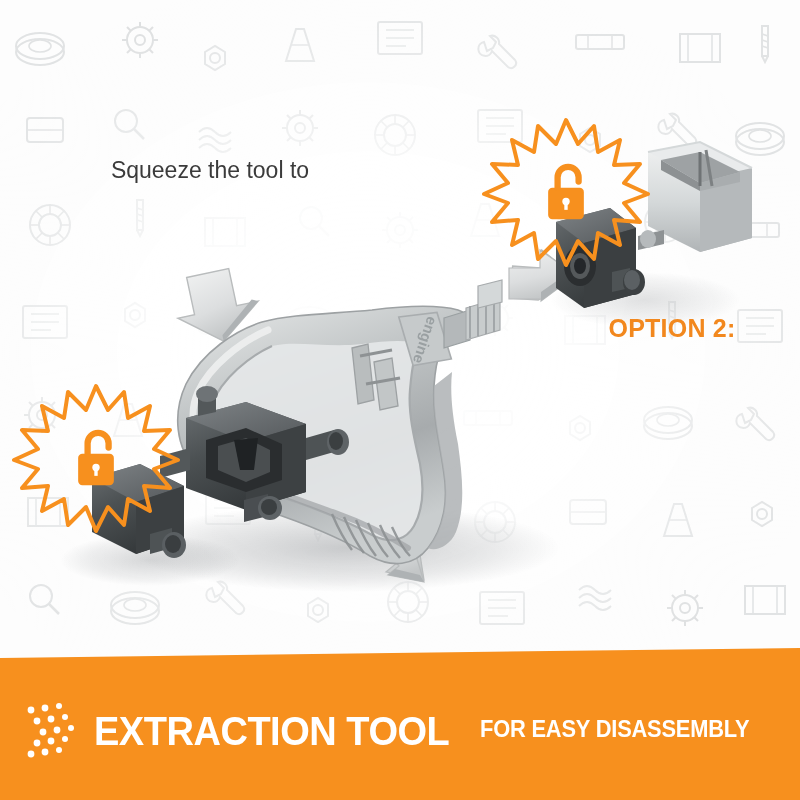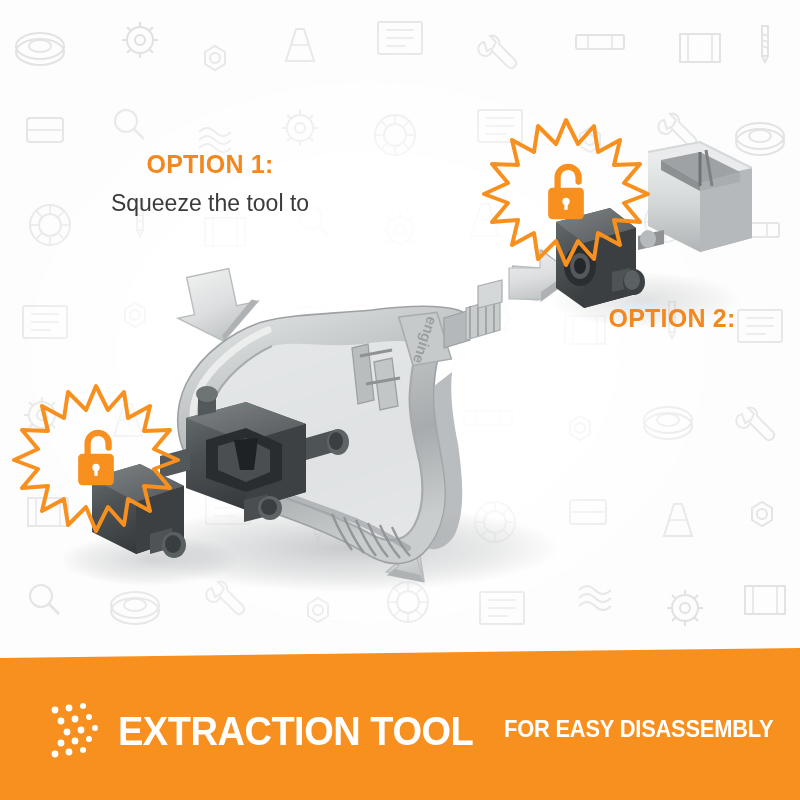--- a/index.html
+++ b/index.html
@@ -21,32 +21,32 @@
 
   
   .callout { position:absolute; text-align:center; line-height:1.30; }
   .callout .head {
     font-weight:bold; color:#F2881E; font-size:25px; letter-spacing:0.2px;
     margin-bottom:2px;
   }
   .callout .body { color:#3b3b3b; font-size:23px; font-weight:400;margin-top:8px; }
 
   #callout-1 { left:40px; top:148px; width:340px; }
-  #callout-2 { left:552px; top:302px; width:240px; }
+  #callout-2 { left:552px; top:312px; width:240px; }
 
   
   #banner {
     position:absolute; left:0; bottom:0; width:800px; height:152px;
     background:#F7901E;
     clip-path:polygon(0 6.5%, 100% 0, 100% 100%, 0 100%);
     overflow:hidden;
   }
   #banner-inner {
     position:absolute; left:0; right:0; top:52px; height:62px;
-    display:flex; align-items:center; padding-left:24px;margin-left:24px;
+    display:flex; align-items:center; padding-left:24px;
   }
   #brand-dots { width:58px; height:60px; flex:0 0 58px; margin-right:12px; }
   .banner-title {
     color:#ffffff; font-weight:bold; font-size:40px; letter-spacing:-0.5px;
     white-space:nowrap; transform:scaleX(0.95); transform-origin:left center;
   }
   .banner-sub {
     color:#ffffff; font-weight:bold; font-size:23px; letter-spacing:-0.2px;
     white-space:nowrap; margin-left:12px; padding-bottom:3px;
     transform:scaleX(0.95); transform-origin:left center;
@@ -440,21 +440,20 @@
       <g transform="translate(96,458) scale(1.05)">
         <path d="M-13,-4 h26 a4,4 0 0,1 4,4 v22 a4,4 0 0,1 -4,4 h-26 a4,4 0 0,1 -4,-4 v-22 a4,4 0 0,1 4,-4 z" fill="#F7901E"></path>
         <path d="M-8,-4 v-10 a10,10 0 0,1 20,0 v4" fill="none" stroke="#F7901E" stroke-width="6" stroke-linecap="round"></path>
         <circle cx="0" cy="9" r="3.5" fill="#ffffff"></circle>
         <rect x="-1.6" y="9" width="3.2" height="8" fill="#ffffff"></rect>
       </g>
     </g>
   </svg>
 
   <div class="callout" id="callout-1">
-    <div class="head">OPTION 1:</div>
     <div class="body">Squeeze the tool to</div>
   </div>
 
   <div class="callout" id="callout-2">
     <div class="head">OPTION 2:</div>
   </div>
 
   <div id="banner">
     <div id="banner-inner">
       <svg id="brand-dots" viewBox="0 0 58 60" aria-hidden="true">

